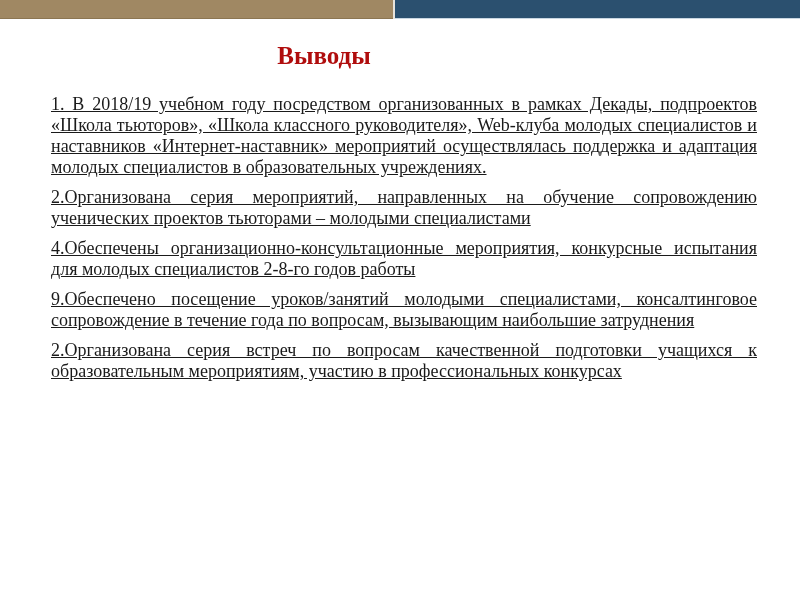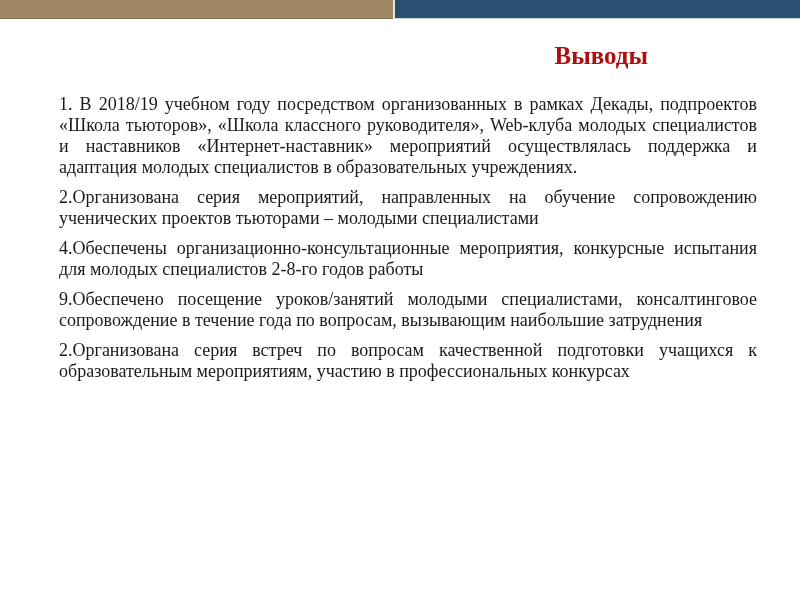--- a/index.html
+++ b/index.html
@@ -39,39 +39,40 @@
       height: 100%;
       background: #2B506F;
       border-bottom: 1px solid #c9d7e2;
       box-sizing: border-box;
     }
     .title {
       position: absolute;
       top: 40px;
       left: 0;
       width: 648px;
-      text-align: right;
+      text-align: center;
       color: #B00D0D;
       font-weight: bold;
       font-size: 25px;
       line-height: 32px;
     }
     .content {
       position: absolute;
       top: 94px;
       left: 43px;
       width: 714px;
       color: #1a1a1a;
       font-size: 18px;
       line-height: 21px;
     }
     .para {
-      margin: 0 0 9px 16px;
+      margin: 0 0 9px 8px;
       text-align: justify;
       text-align-last: left;
+      text-decoration: underline;
     }
   </style>
 </head>
 <body>
 
 <div class="header-bar">
   <div class="seg-left"></div>
   <div class="gap"></div>
   <div class="seg-right"></div>
 </div>

